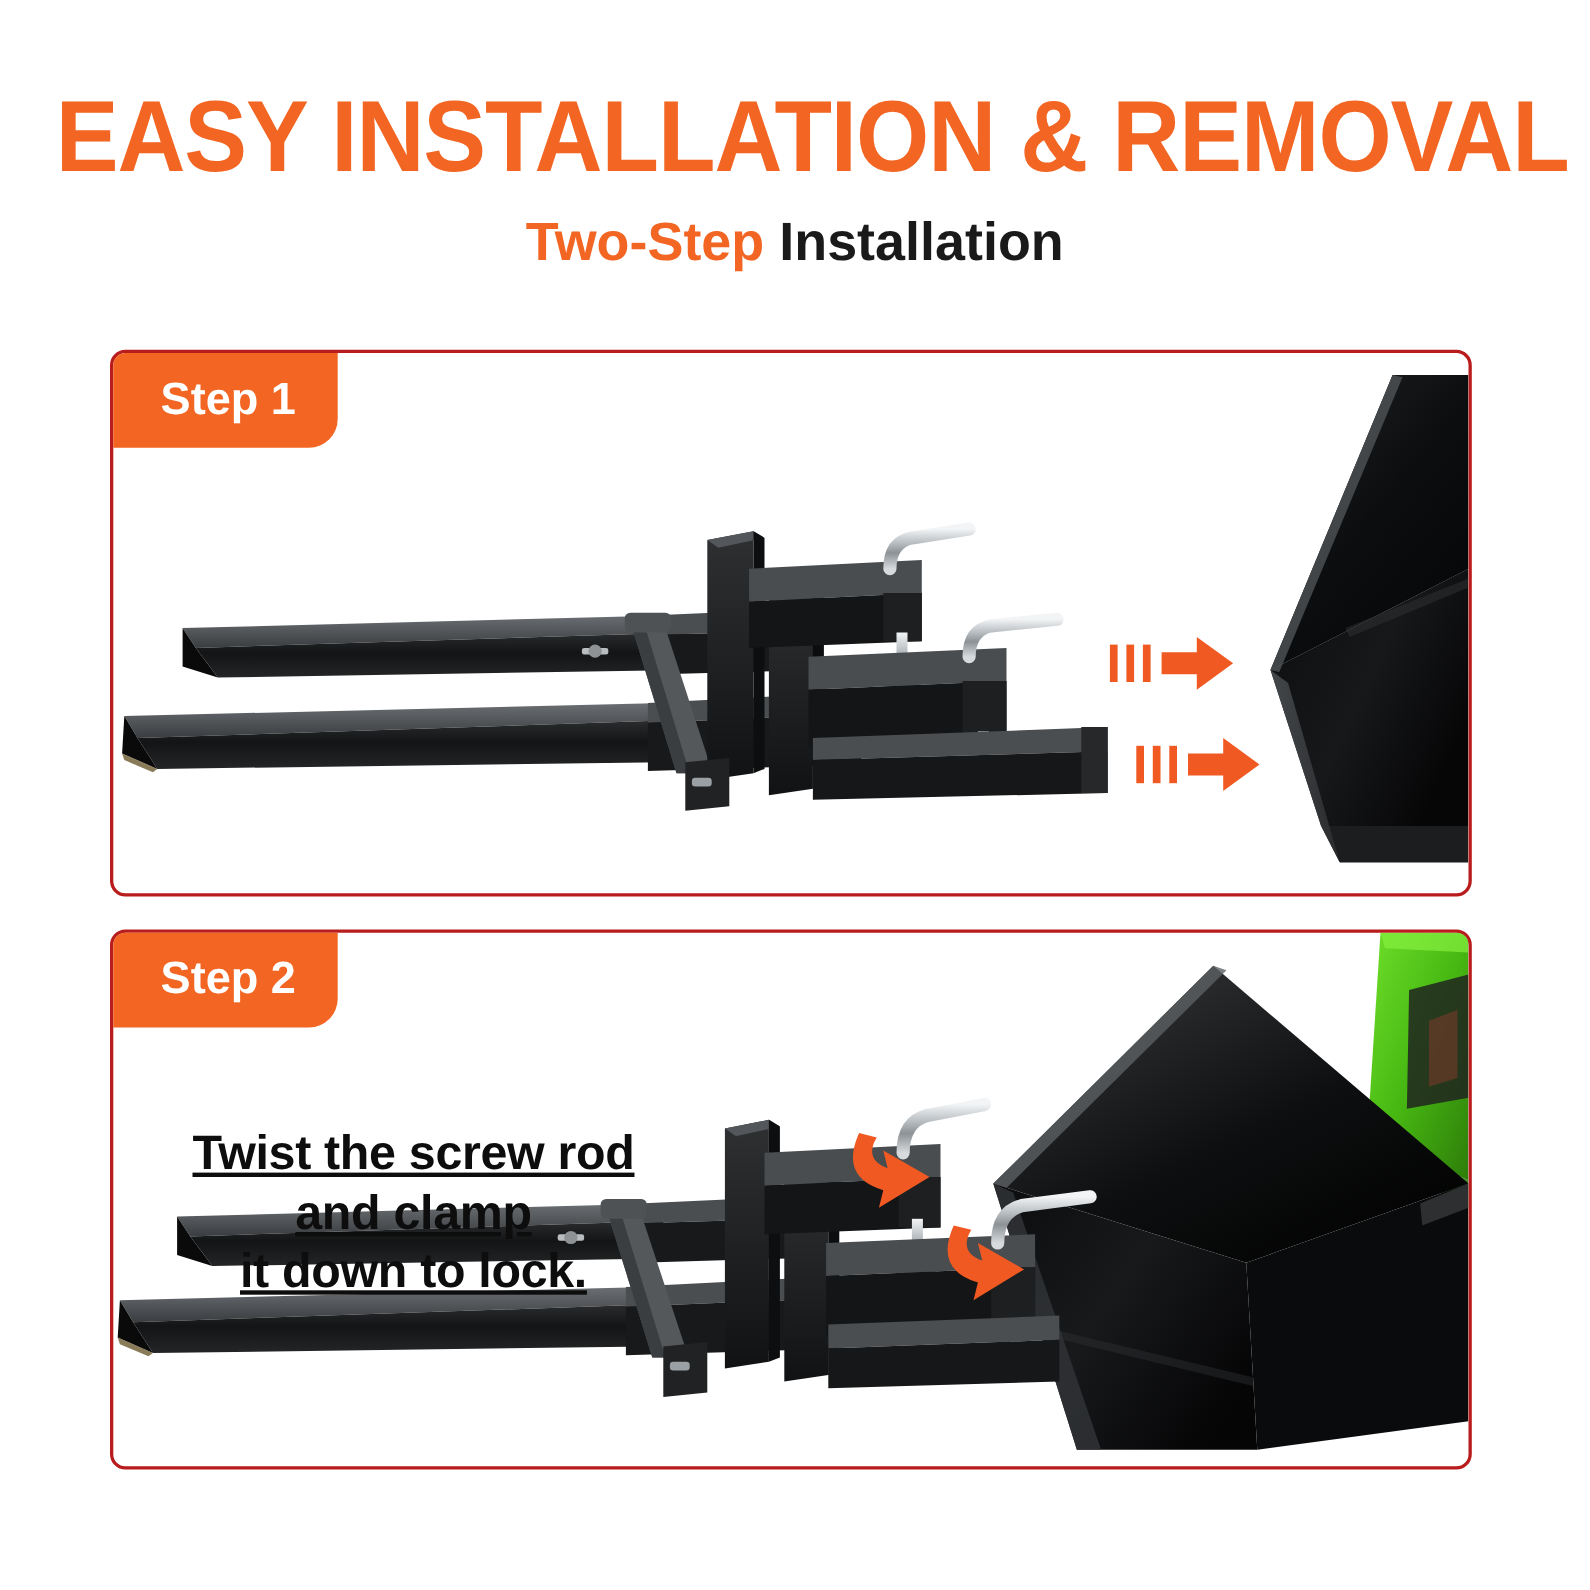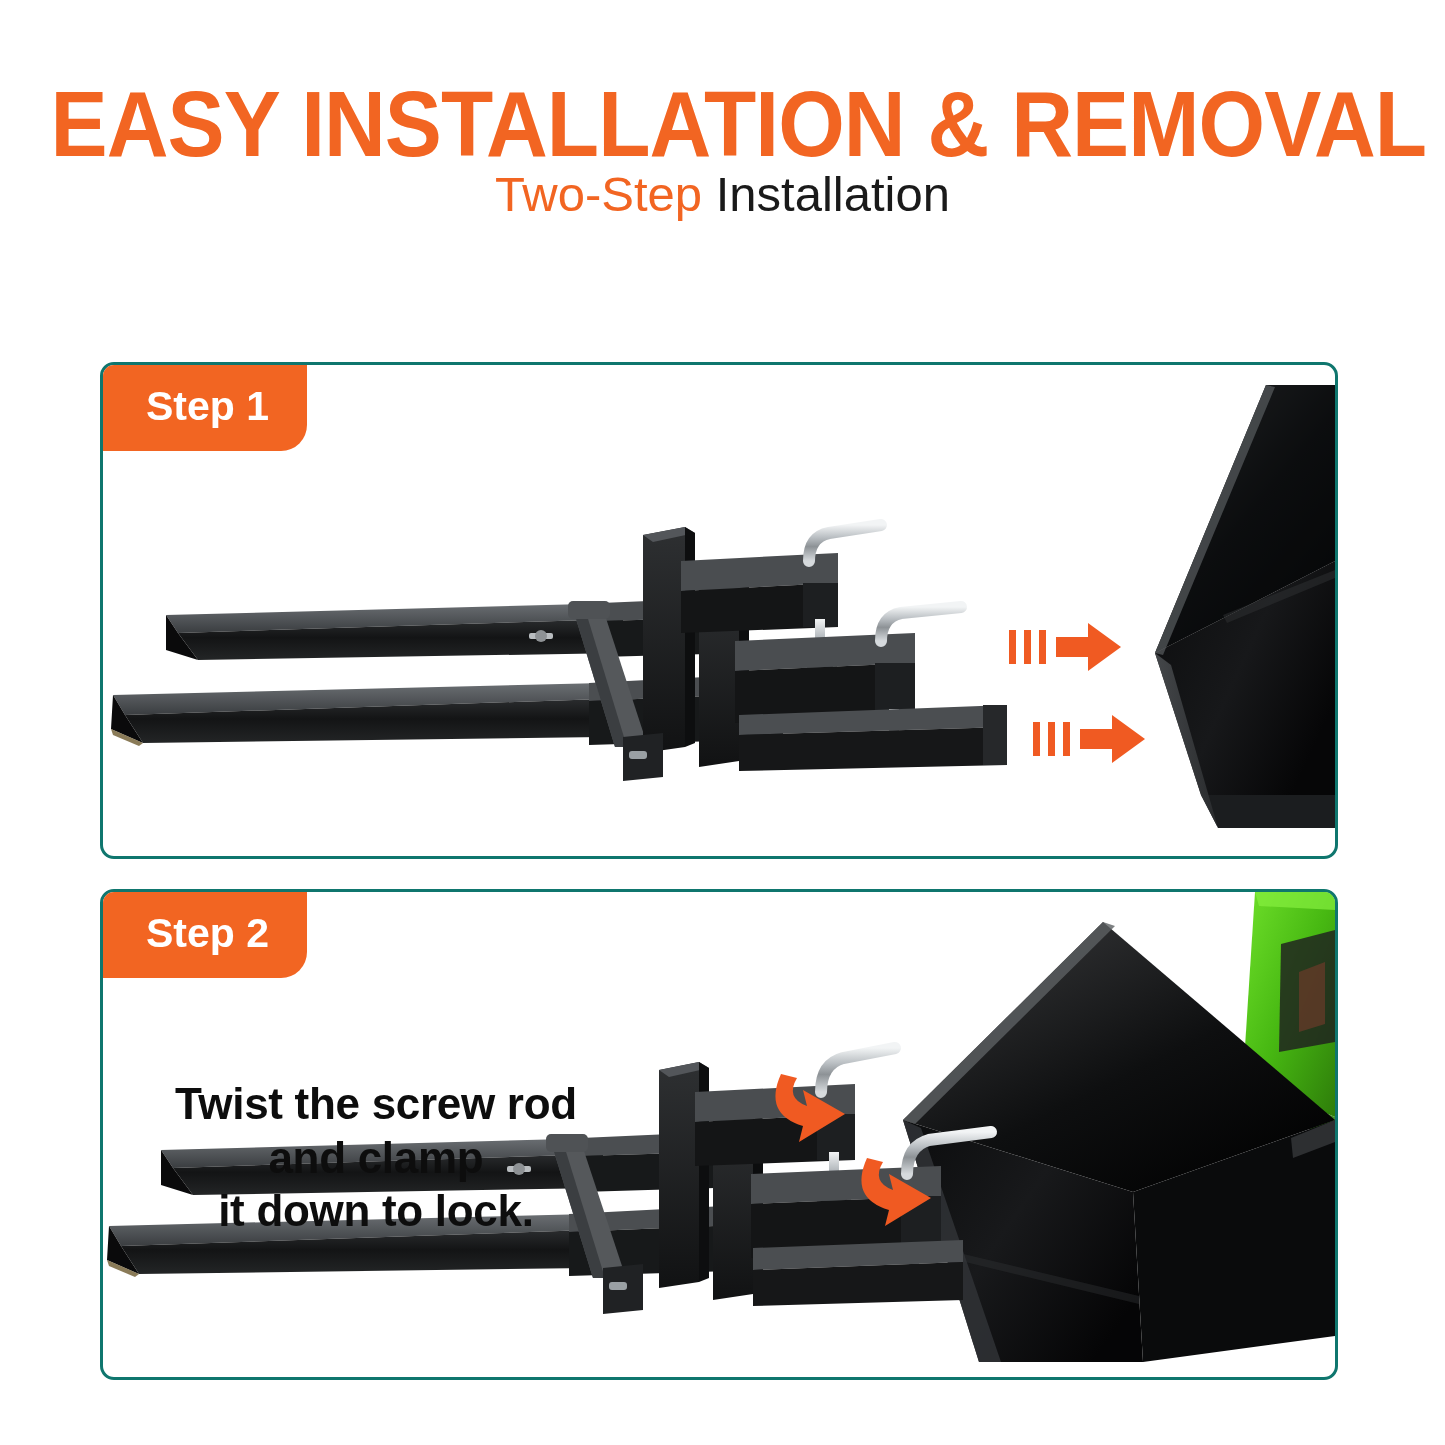--- a/index.html
+++ b/index.html
@@ -30,38 +30,38 @@
     font-family:"Liberation Sans Narrow","Liberation Sans", sans-serif;
     font-weight:bold;
     font-size:92px;
     line-height:1.0;
     letter-spacing:-1px;
     color:#F26522;
     transform:scaleX(0.93);
     white-space:nowrap;
   }
   .subtitle {
+    margin-top:26px;
     font-size:49px;
     line-height:1.0;
-    font-weight:normal;
+    font-weight:bold;
     color:#1a1a1a;
     white-space:nowrap;
   }
   .subtitle .accent { color:#F26522; }
 
   
   .card {
     position:absolute;
     left:100px;
     width:1238px;
-    border:3px solid #0f766e;
+    border:3px solid #b91c1c;
     border-radius:14px;
     background:#ffffff;
     overflow:hidden;
-    margin-top:44px;
   }
   #card1 { top:318px; height:497px; }
   #card2 { top:845px; height:491px;text-align:center; }
 
   .badge {
     position:absolute;
     top:-1px; left:-1px;
     background:#F26522;
     color:#ffffff;
     font-size:41px;
@@ -79,21 +79,21 @@
     left:72px;
     font-size:44px;
     font-weight:bold;
     line-height:1.22;
     color:#0d0d0d;
     letter-spacing:-0.3px;
     white-space:pre-line;
     z-index:4;
   }
   #card1 .step-text { top:203px; }
-  #card2 .step-text { top:185px; }
+  #card2 .step-text { top:174px;text-decoration:underline; }
 
   
   .stage {
     position:absolute;
     inset:0;
     overflow:hidden;
   }
   .stage svg { display:block; }
 
   .arrow-col { fill:#F05A22; }

